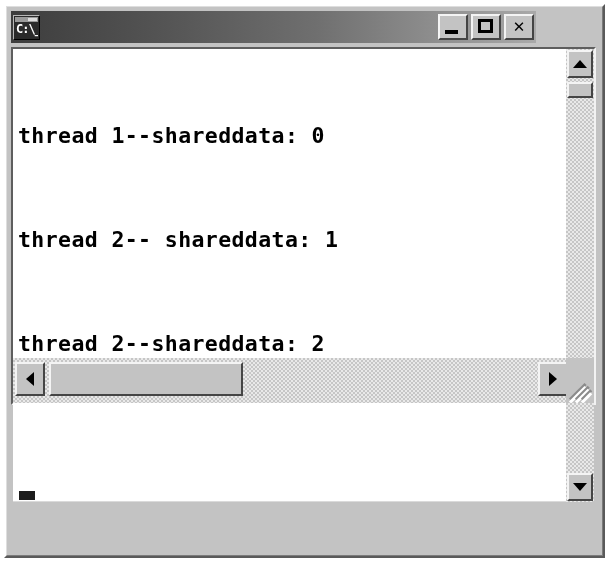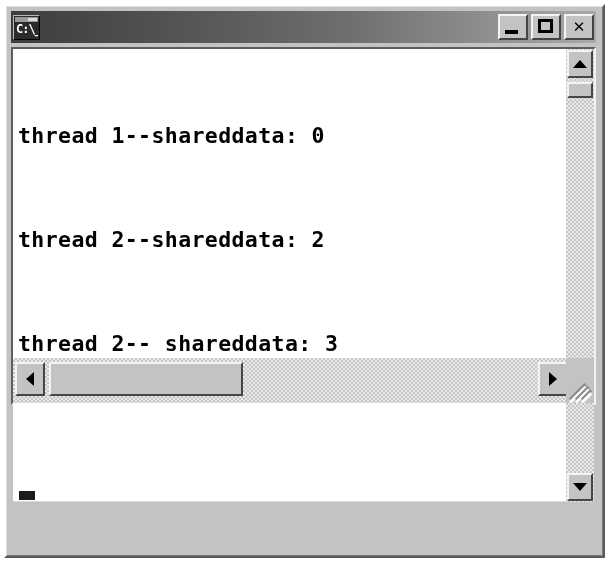--- a/index.html
+++ b/index.html
@@ -39,21 +39,21 @@
     border-right: 1px solid #7b7b7b;
     border-bottom: 1px solid #7b7b7b;
     background: #c3c3c3;
   }
 
   
   .titlebar {
     position: absolute;
     left: 4px;
     top: 4px;
-    width: 585px;
+    width: 525px;
     height: 32px;
     background: linear-gradient(to right, #3d3d3d 0%, #555555 30%, #6f6f6f 58%, #8d8d8d 80%, #a9a9a9 100%);
     display: flex;
     align-items: center;
   }
   .title-icon {
     width: 27px;
     height: 25px;
     margin-left: 2px;
     background: #2a2a2a;
@@ -323,22 +323,22 @@
           <span class="glyph">✕</span>
         </div>
       </div>
     </div>
 
     <div class="client">
 
       <div class="console-surface">
         <div class="console-text">
           <div class="line">thread 1--shareddata: 0</div>
+          <div class="line">thread 2-- shareddata: 1</div>
           <div class="line">thread 2--shareddata: 2</div>
-          <div class="line">thread 2-- shareddata: 3</div>
           
           
           
           
           
           
           
           
         </div>
         <div class="cursor-block"></div>

